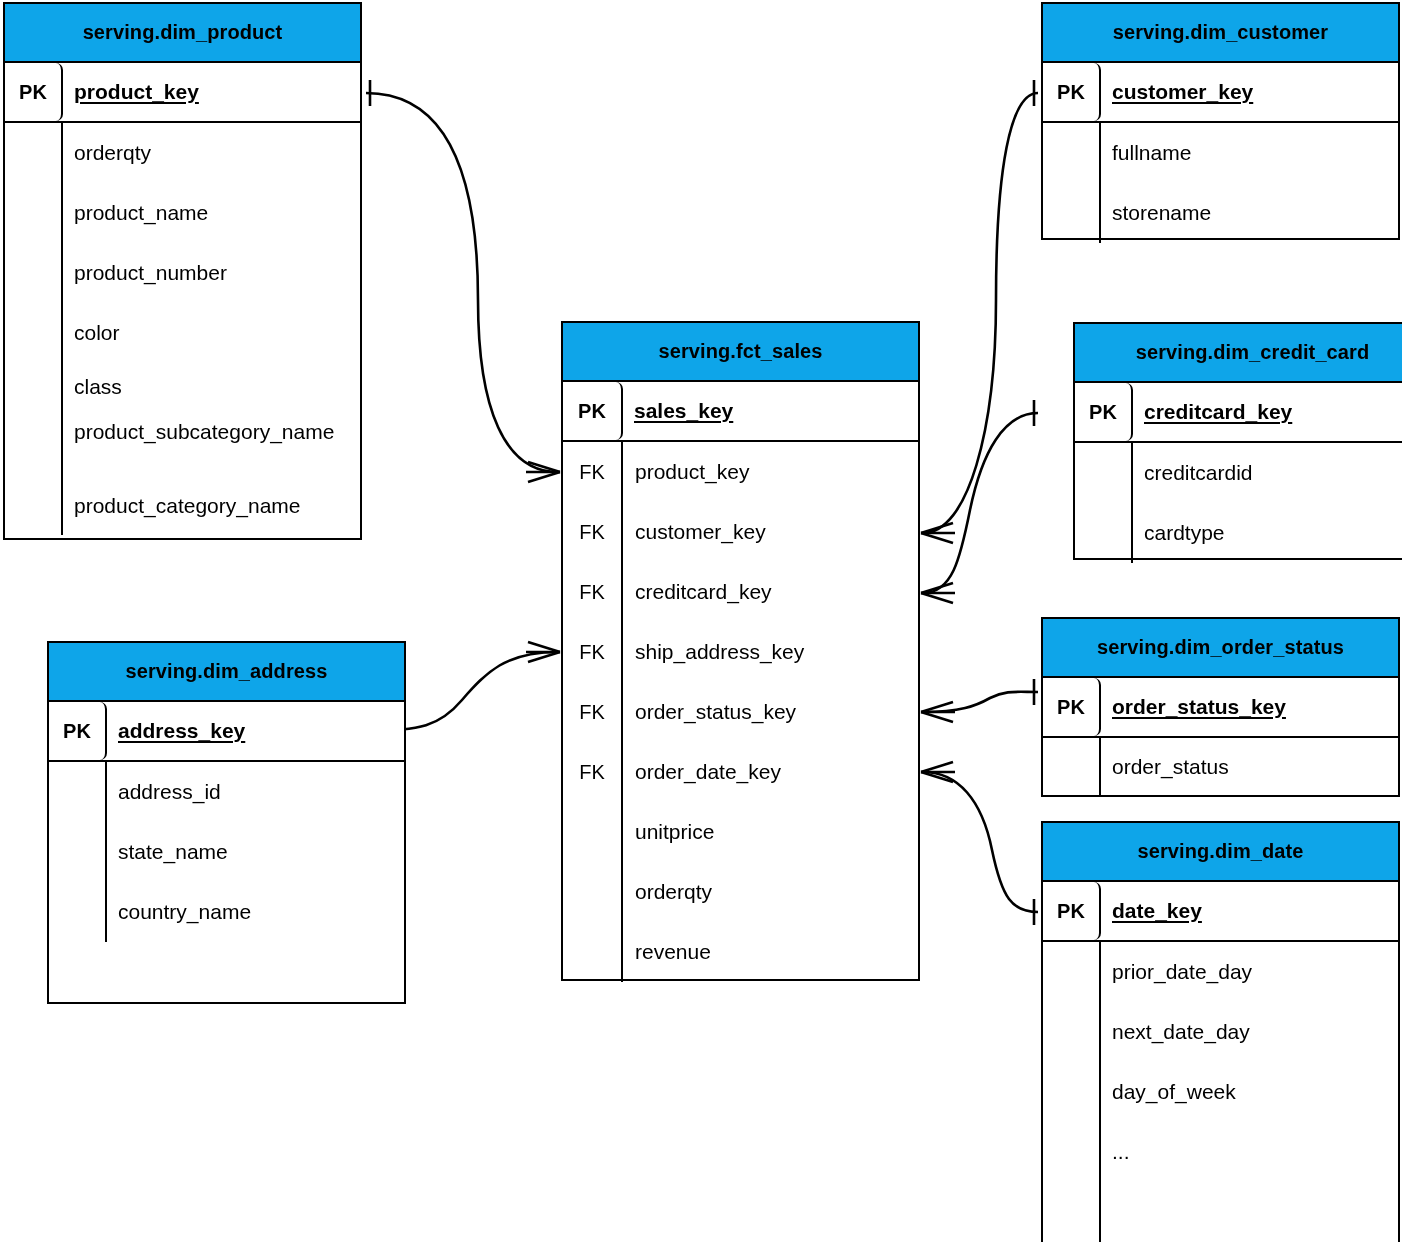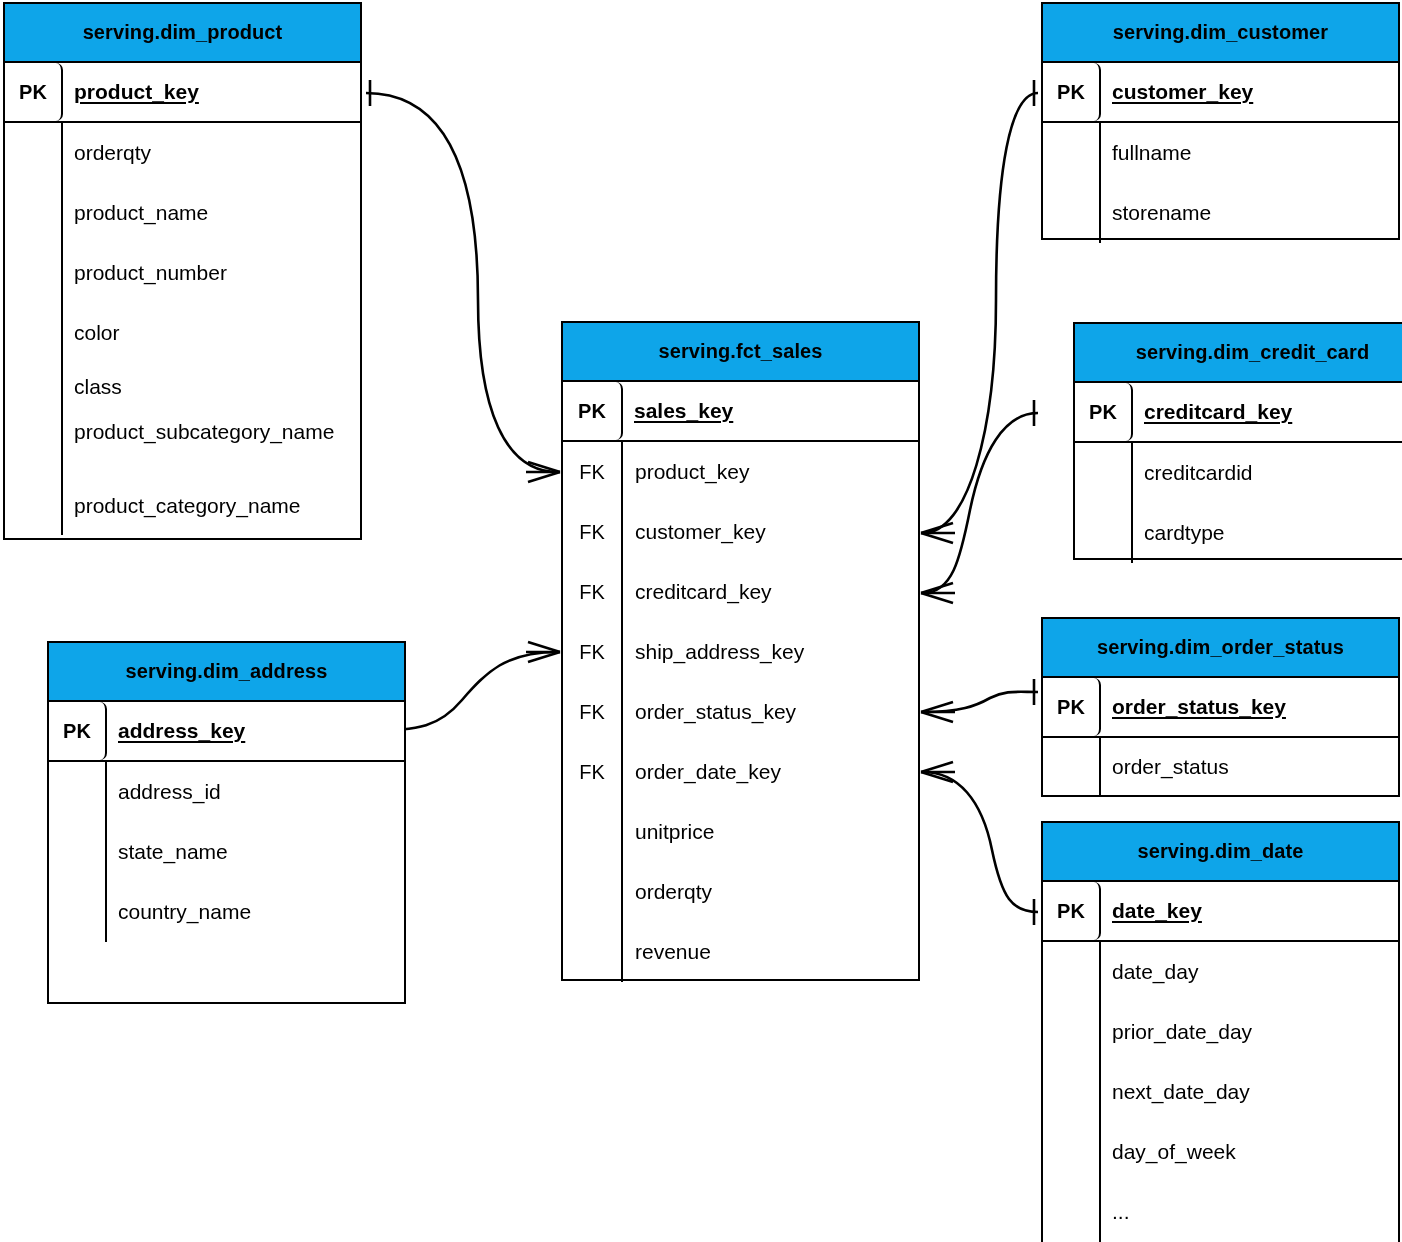--- a/index.html
+++ b/index.html
@@ -293,21 +293,20 @@
 
   <div class="entity" style="left:1041px; top:821px; width:359px; height:421px; border-bottom:none;">
     <div class="entity-title">serving.dim_date</div>
     <div class="row pk-row">
       <div class="keycol">PK</div>
       <div class="field">date_key</div>
     </div>
     <div class="attrs">
       <div class="keycol" style="min-height:300px;"></div>
       <div class="fields">
-        <div class="attr" style="height:60px">date_day</div>
         <div class="attr" style="height:60px">prior_date_day</div>
         <div class="attr" style="height:60px">next_date_day</div>
         <div class="attr" style="height:60px">day_of_week</div>
         <div class="attr" style="height:60px">...</div>
       </div>
     </div>
   </div>
 
 </div>
 

